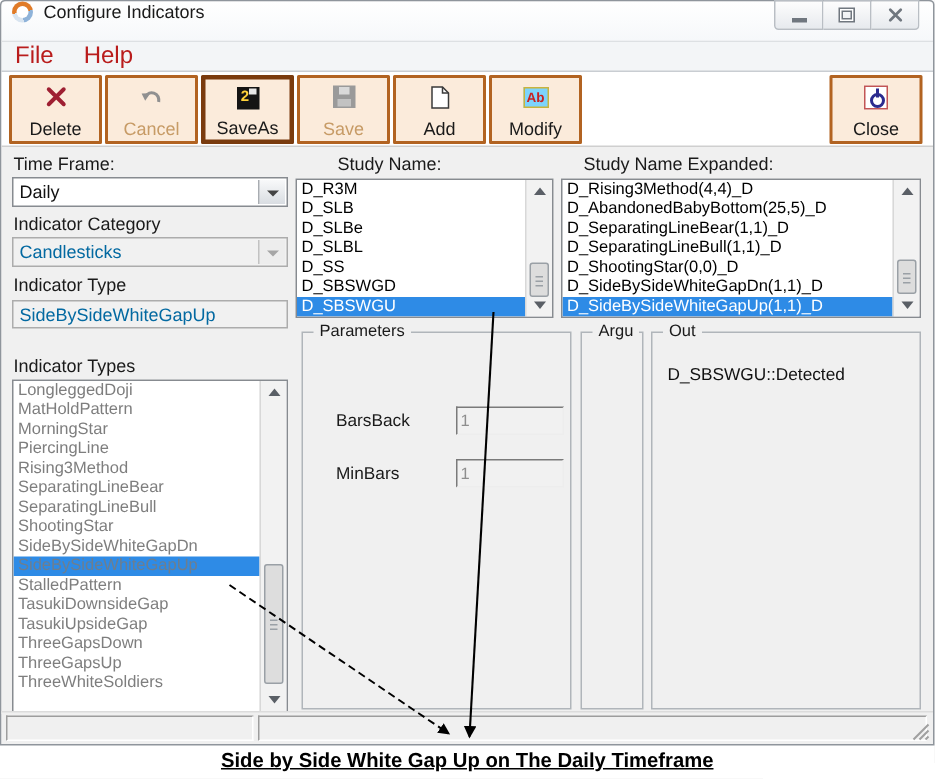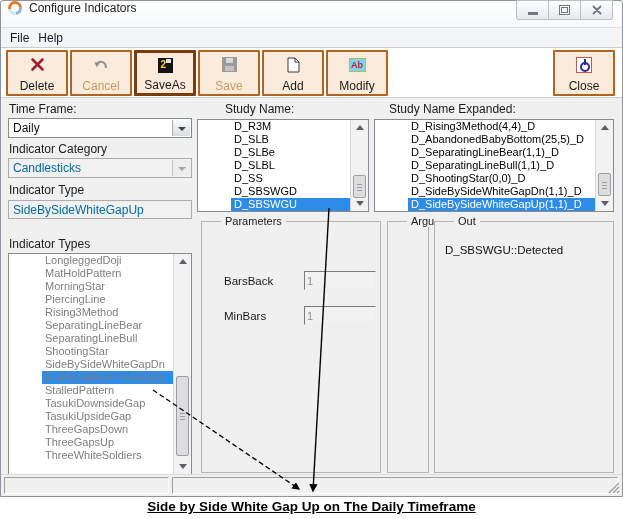--- a/index.html
+++ b/index.html
@@ -20,21 +20,21 @@
   .title{font-size:12px;color:#1a1a1a;margin-left:7px;}
   .win-controls{position:absolute;top:-1px;right:9px;display:flex;}
   .wc{width:31px;height:18px;background:linear-gradient(#FDFDFD,#E7EAEE);
     border:1px solid #B9BEC4;border-left-width:0;display:flex;align-items:center;justify-content:center;cursor:default;}
   .wc:first-child{border-left-width:1px;border-radius:0 0 0 3px;}
   .wc:last-child{border-radius:0 0 3px 0;}
   .g-min{width:10px;height:3px;background:#70777F;margin-top:7px;}
   .g-max{width:9px;height:8px;border:1px solid #70777F;box-shadow:inset 0 0 0 1px #fff,inset 0 0 0 2px #70777F;}
   
   .menubar{height:19px;background:#F3F5F7;border-top:1px solid #DDE0E3;border-bottom:1px solid #C9CDD2;
-    display:flex;align-items:center;padding-left:7px;gap:5px;font-size:12px;color:#0f172a;}
+    display:flex;align-items:center;padding-left:7px;gap:16px;font-size:16px;color:#b91c1c;}
   .menu-item{padding:1px 2px;cursor:default;}
   
   .toolbar{height:50px;background:#FFFFFF;border-bottom:1px solid #CFCFCF;
     display:flex;align-items:center;padding:0 5px;box-sizing:border-box;}
   .tb-btn{width:62px;height:46px;box-sizing:border-box;margin-right:2px;
     background:var(--toolbar-button-bg,#FBEBDB);border:2px solid var(--toolbar-button-border,#B26321);
     border-radius:1px;display:flex;flex-direction:column;align-items:center;justify-content:space-between;
     padding:4px 0 2px;cursor:default;}
   .tb-btn.focused{border:3px solid #7A3B0E;}
   .tb-lbl{font-size:12px;color:#1a1a1a;line-height:12px;text-align:right;}
@@ -61,37 +61,37 @@
     border:1px solid #878B90;font-size:12px;color:#111;display:flex;align-items:center;padding-left:4px;}
   .combo .combo-btn{position:absolute;right:1px;top:1px;bottom:1px;width:17px;
     background:linear-gradient(#F8F9FA,#D9DDE2);border-left:1px solid #A8ACB1;
     display:flex;align-items:center;justify-content:center;}
   .tri{width:0;height:0;border:4px solid transparent;border-top-color:#444;margin-top:5px;}
   .combo.disabled,.textfield.disabled{background:#F1F1F1;color:#0369a1;border-color:#ACACAC;}
   .combo.disabled .combo-btn{background:#EDEDED;border-left-color:#C2C2C2;}
   .combo.disabled .tri{border-top-color:#A6A6A6;}
   
   .listbox{position:absolute;background:#fff;border:1px solid #878B90;box-sizing:border-box;overflow:hidden;}
-  .list-items{position:absolute;left:0;top:0;right:17px;bottom:0;padding-left:33px;}
+  .list-items{position:absolute;left:0;top:0;right:17px;bottom:0;}
   .list-row{height:13px;line-height:13px;font-size:11px;color:#000;padding-left:3px;white-space:nowrap;cursor:default;}
   .list-row.selected{background:var(--selection,#2E8BE6);color:#fff;}
   .listbox.greyish .list-row{color:#7E7E7E;}
   .listbox.greyish .list-row.selected{background:var(--selection,#2E8BE6);color:#6E7E8E;}
   
   .vscroll{position:absolute;top:0;right:0;bottom:0;width:17px;background:#F2F2F2;border-left:1px solid #D8D8D8;}
   .sc-up,.sc-dn{position:absolute;left:0;right:0;height:15px;display:flex;align-items:center;justify-content:center;}
   .sc-up{top:0;}.sc-dn{bottom:0;}
   .sc-up::after{content:'';width:0;height:0;border:4px solid transparent;border-bottom:5px solid #5A5F66;margin-top:-4px;}
   .sc-dn::after{content:'';width:0;height:0;border:4px solid transparent;border-top:5px solid #5A5F66;margin-bottom:-4px;}
   .sc-thumb{position:absolute;left:2px;right:2px;background:#DDDDDD;border:1px solid #9AA0A6;border-radius:2px;}
   .sc-thumb::after{content:'';position:absolute;left:3px;right:3px;top:50%;height:1px;background:#9AA0A6;
     box-shadow:0 -3px 0 #9AA0A6,0 3px 0 #9AA0A6;}
   
   .groupbox{position:absolute;border:1px solid #B0B5BA;box-sizing:border-box;}
-  .gb-title{position:absolute;top:-7px;left:19px;background:#F0F0F0;padding:0 4px;font-size:11px;color:#1a1a1a;white-space:nowrap;}
+  .gb-title{position:absolute;top:-7px;left:7px;background:#F0F0F0;padding:0 4px;font-size:11px;color:#1a1a1a;white-space:nowrap;}
   .out-value{position:absolute;left:10px;top:22px;font-size:11.5px;color:#111;white-space:nowrap;}
   
   .param-rows{position:absolute;left:22px;top:49px;right:4px;}
   .param-row{height:19px;margin-bottom:16px;display:flex;align-items:center;}
   .param-lbl{width:81px;font-size:11.5px;color:#1a1a1a;}
   .param-field{width:73px;height:19px;box-sizing:border-box;background:#F1F1F1;
     border:1px solid;border-color:#7A7A7A #EDEDED #EDEDED #7A7A7A;display:flex;align-items:center;}
   .param-val{font-size:11px;color:#8E8E8E;padding-left:2px;}
   
   .statusbar{position:absolute;left:0;right:0;bottom:0;height:21px;background:#F0F0F0;border-top:1px solid #DCDCDC;}

